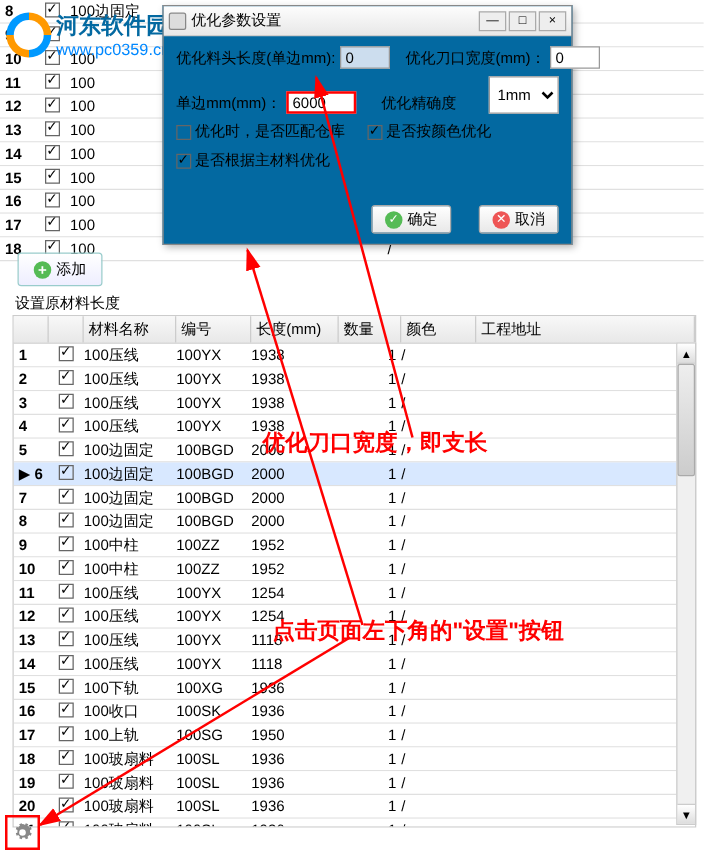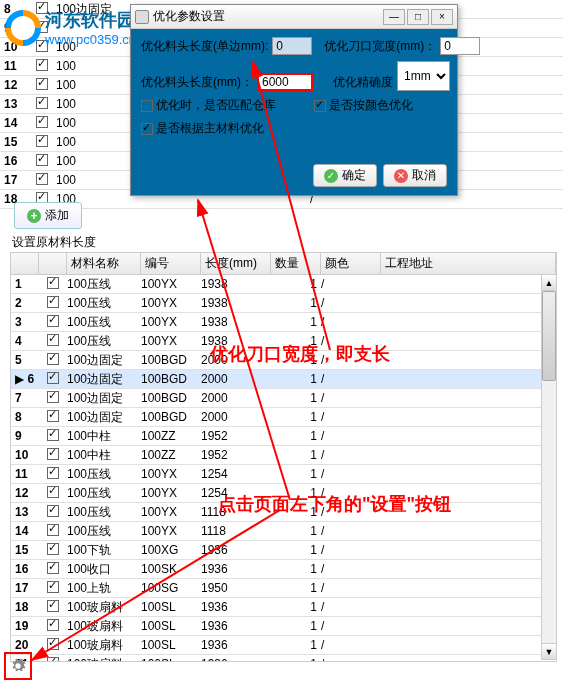--- a/index.html
+++ b/index.html
@@ -28,21 +28,21 @@
 .dlg-ti{width:14px;height:14px;border:1px solid #888;border-radius:2px;margin-right:4px;background:#ddd}
 .dlg-btns{margin-left:auto;display:flex;gap:2px}
 .dlg-wb{width:22px;height:16px;border:1px solid #aaa;background:#eee;font-size:10px;text-align:center;line-height:14px}
 .dlg-body{padding:8px 10px}
 .dlg-row{display:flex;align-items:flex-end;margin-bottom:6px;gap:4px}
 .dlg-lbl{white-space:nowrap}
 .dlg-inp{border:1px solid #999;height:18px;padding:0 3px;background:#fff}
 .dlg-inp.hl{border:2px solid red}
 .dlg-sel{border:1px solid #999;height:30px;background:#fff;padding:0 2px}
 .dlg-cb{display:flex;align-items:center;gap:3px}
-.dlg-foot{position:absolute;bottom:8px;right:10px;display:flex;gap:6px}
+.dlg-foot{position:absolute;bottom:8px;right:10px;display:flex;gap:22px}
 .dlg-btn{display:flex;align-items:center;gap:4px;border:1px solid #aaa;background:linear-gradient(#fff,#e8e8e8);padding:2px 10px;border-radius:3px}
 .ico-ok{width:14px;height:14px;border-radius:50%;background:#5b5}
 .ico-ok:after{content:"✓";color:#fff;font-size:10px;display:block;text-align:center;line-height:14px}
 .ico-no{width:14px;height:14px;border-radius:50%;background:#e55}
 .ico-no:after{content:"✕";color:#fff;font-size:10px;display:block;text-align:center;line-height:14px}
 .add-btn{position:absolute;top:202px;left:14px;border:1px solid #9cc;background:linear-gradient(#fff,#eef);padding:4px 12px;border-radius:3px;display:flex;align-items:center;gap:4px}
 .ico-add{width:14px;height:14px;border-radius:50%;background:#5b5;color:#fff;text-align:center;line-height:14px;font-weight:bold}
 .section-hdr{position:absolute;top:234px;left:12px}
 .main-table{position:absolute;top:252px;left:10px;right:6px;border:1px solid #ccc}
 .mt-head{display:flex;background:linear-gradient(#f8f8f8,#e8e8e8);height:22px;align-items:center;border-bottom:1px solid #ccc}
@@ -194,26 +194,26 @@
     </div>
   </div>
   <div class="dlg-body">
     <div class="dlg-row">
       <span class="dlg-lbl">优化料头长度(单边mm):</span>
       <input class="dlg-inp" style="width: 40px; background: rgb(204, 221, 238);" value="0">
       <span class="dlg-lbl" style="margin-left:8px">优化刀口宽度(mm)：</span>
       <input class="dlg-inp" style="width: 40px;" value="0">
     </div>
     <div class="dlg-row">
-      <span class="dlg-lbl">优化料头长度(mm)：</span>
+      <span class="dlg-lbl">单边mm(mm)：</span>
       <input class="dlg-inp hl" style="width: 56px;" value="6000">
       <span class="dlg-lbl" style="margin-left:16px">优化精确度</span>
       <select class="dlg-sel" style="width:56px;margin-left:auto"><option>1mm</option></select>
     </div>
-    <div class="dlg-row" style="gap:38px">
+    <div class="dlg-row" style="gap:18px">
       <label class="dlg-cb">
           <span class="chk"></span>
           <span>优化时，是否匹配仓库</span>
         </label>
       <label class="dlg-cb">
           <span class="chk on"></span>
           <span>是否按颜色优化</span>
         </label>
     </div>
     <div class="dlg-row">

